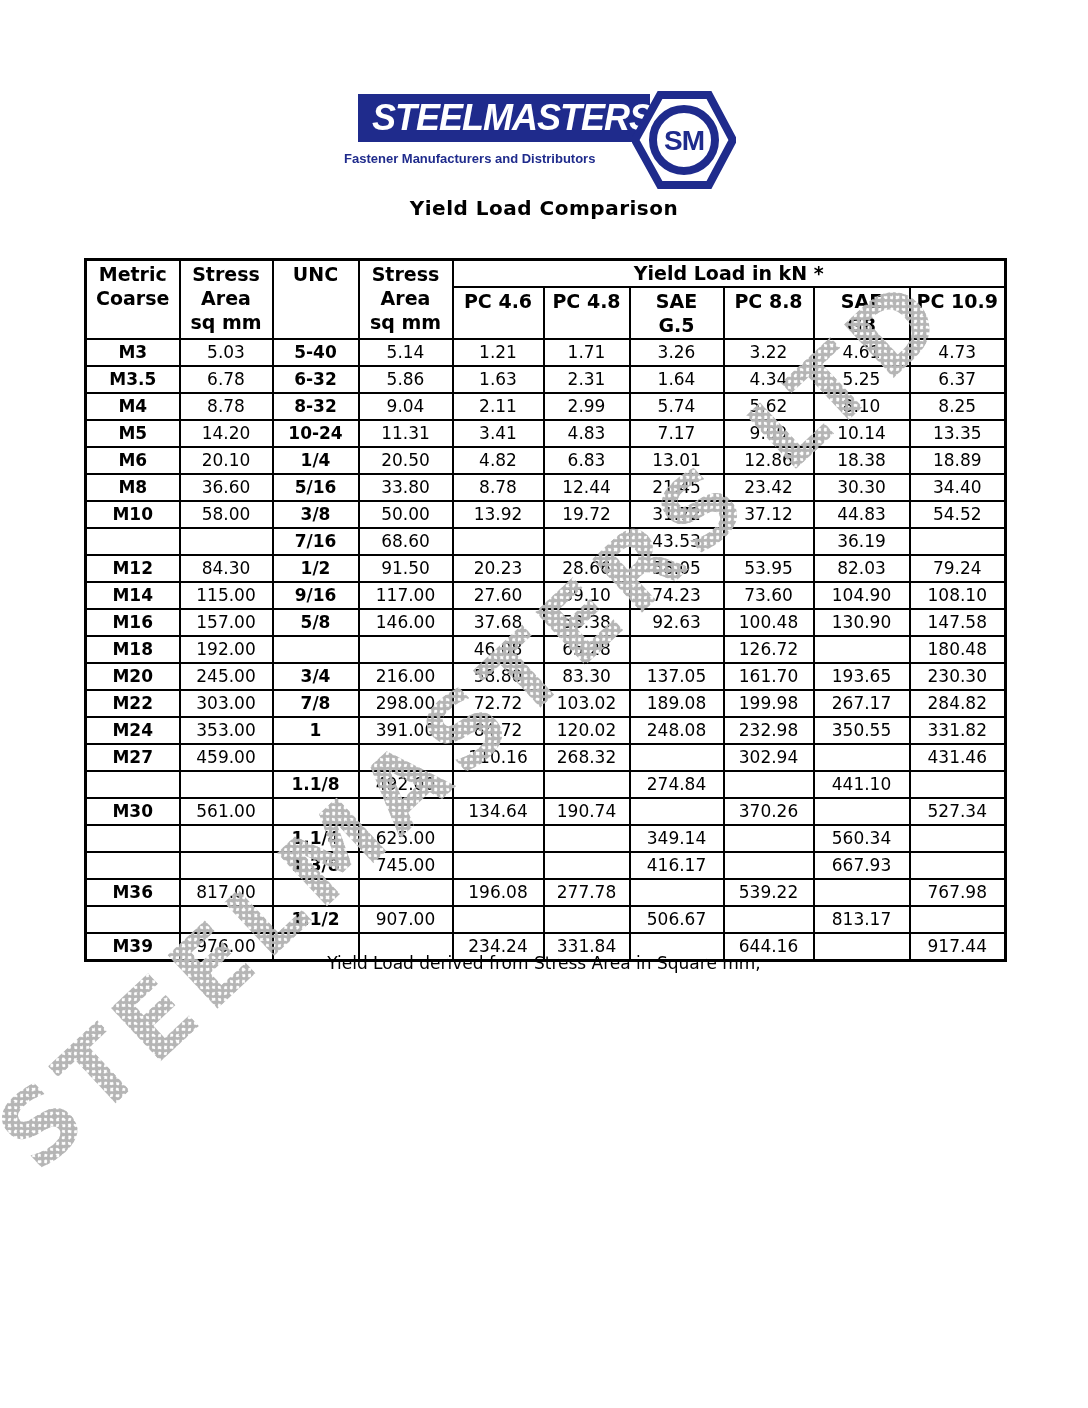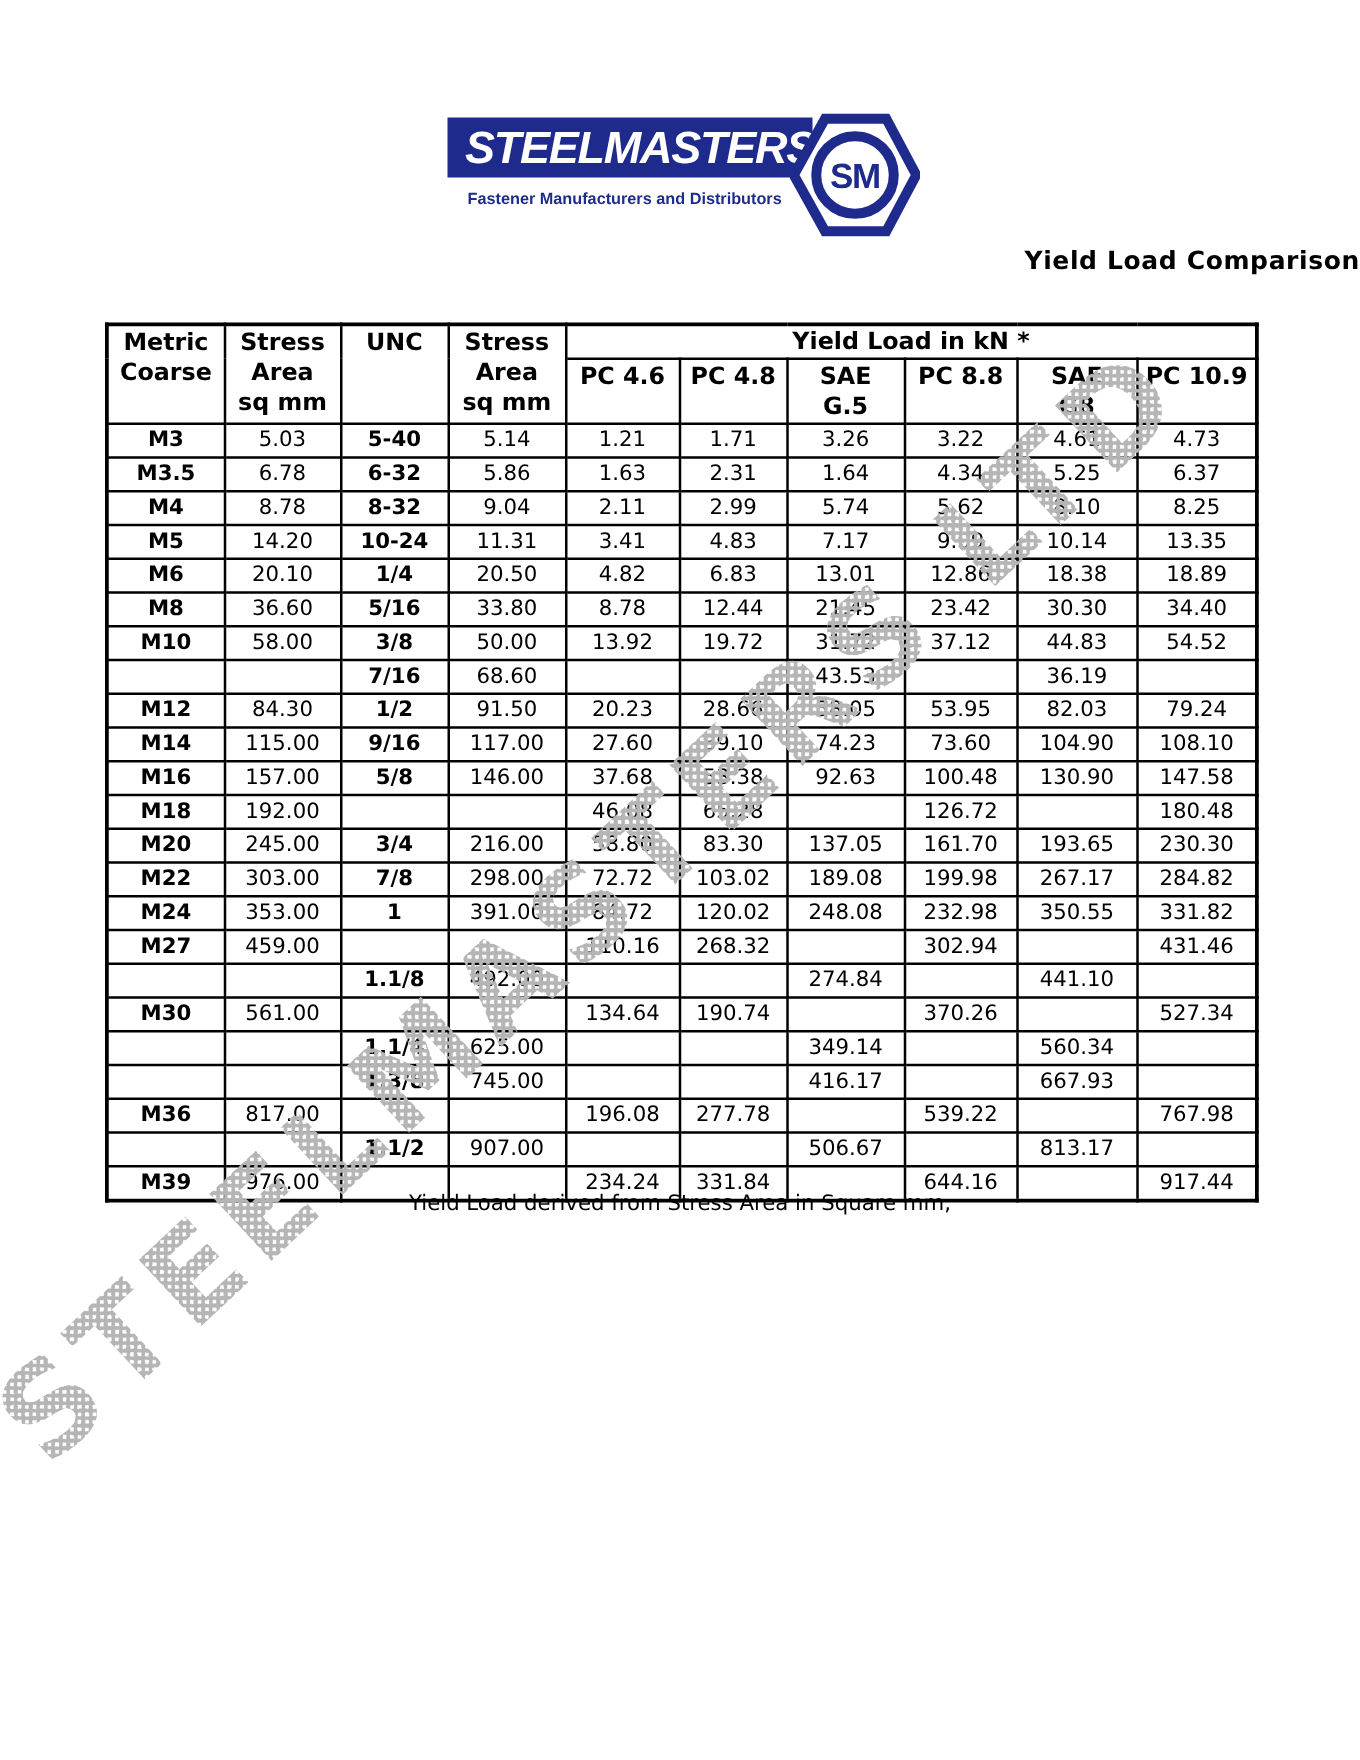--- a/index.html
+++ b/index.html
@@ -12,29 +12,29 @@
   .logo-banner{
     position:absolute;left:358px;top:94px;width:292px;height:48px;
     background:#1f2b8c;display:flex;align-items:center;z-index:2;
   }
   .logo-brand{
     color:#fff;font-family:"Liberation Sans", sans-serif;
     font-style:italic;font-weight:bold;font-size:36px;
     padding-left:14px;letter-spacing:-1px;white-space:nowrap;
   }
   .logo-tagline{
-    position:absolute;left:374px;top:151px;width:292px;z-index:2;
+    position:absolute;left:344px;top:151px;width:292px;z-index:2;
     color:#1f2b8c;font-family:"Liberation Sans", sans-serif;
     font-weight:bold;font-size:13px;white-space:nowrap;
   }
   .nut{position:absolute;left:632px;top:84px;width:104px;height:112px;z-index:3;}
 
   
   .page-title{
-    position:absolute;left:0;top:196px;width:1088px;text-align:right;
+    position:absolute;left:0;top:196px;width:1088px;text-align:center;
     font-size:20px;font-weight:bold;letter-spacing:0.5px;
   }
 
   
   .data-table{
     position:absolute;left:84px;top:246px;width:920px;
     border-collapse:collapse;table-layout:fixed;
     border:3px solid #000;z-index:1;margin-top:12px;
   }
   .data-table th,.data-table td{

